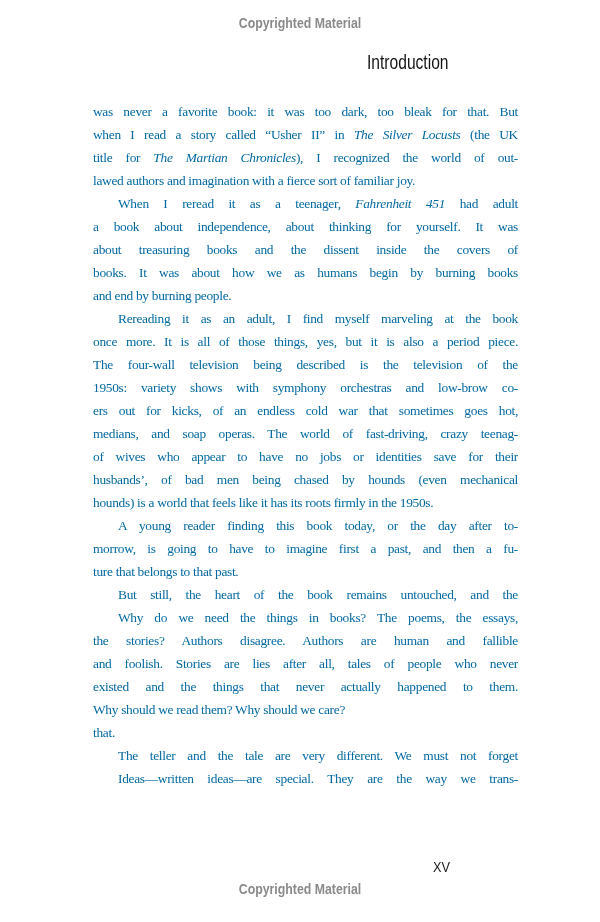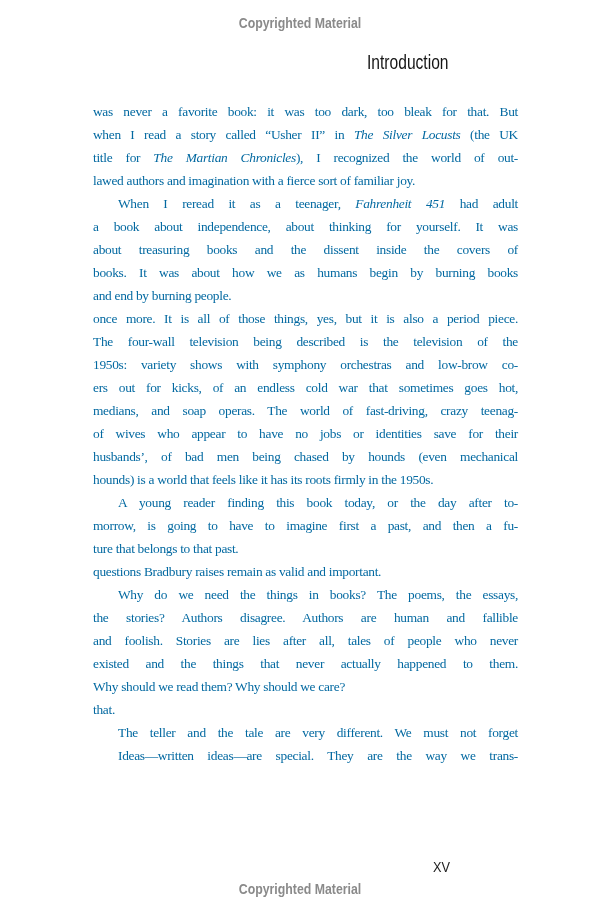--- a/index.html
+++ b/index.html
@@ -85,32 +85,33 @@
   <div class="body-block">
       <div class="line"><span>was never a favorite book: it was too dark, too bleak for that. But</span></div>
       <div class="line"><span>when I read a story called “Usher II” in </span><em>The Silver Locusts</em><span> (the UK</span></div>
       <div class="line"><span>title for </span><em>The Martian Chronicles</em><span>), I recognized the world of out-</span></div>
       <div class="line pend"><span>lawed authors and imagination with a fierce sort of familiar joy.</span></div>
       <div class="line indent"><span>When I reread it as a teenager, </span><em>Fahrenheit 451</em><span> had adult</span></div>
       <div class="line"><span>a book about independence, about thinking for yourself. It was</span></div>
       <div class="line"><span>about treasuring books and the dissent inside the covers of</span></div>
       <div class="line"><span>books. It was about how we as humans begin by burning books</span></div>
       <div class="line pend"><span>and end by burning people.</span></div>
+      <div class="line indent"><span>Rereading it as an adult, I find myself marveling at the book</span></div>
       <div class="line"><span>once more. It is all of those things, yes, but it is also a period piece.</span></div>
       <div class="line"><span>The four-wall television being described is the television of the</span></div>
       <div class="line"><span>1950s: variety shows with symphony orchestras and low-brow co-</span></div>
       <div class="line"><span>ers out for kicks, of an endless cold war that sometimes goes hot,</span></div>
       <div class="line"><span>medians, and soap operas. The world of fast-driving, crazy teenag-</span></div>
       <div class="line"><span>of wives who appear to have no jobs or identities save for their</span></div>
       <div class="line"><span>husbands’, of bad men being chased by hounds (even mechanical</span></div>
       <div class="line pend"><span>hounds) is a world that feels like it has its roots firmly in the 1950s.</span></div>
       <div class="line indent"><span>A young reader finding this book today, or the day after to-</span></div>
       <div class="line"><span>morrow, is going to have to imagine first a past, and then a fu-</span></div>
       <div class="line pend"><span>ture that belongs to that past.</span></div>
-      <div class="line pend"><span>questions Bradbury raises remain as valid and important.</span></div>
+      <div class="line indent"><span>But still, the heart of the book remains untouched, and the</span></div>
       <div class="line indent"><span>Why do we need the things in books? The poems, the essays,</span></div>
       <div class="line"><span>the stories? Authors disagree. Authors are human and fallible</span></div>
       <div class="line"><span>and foolish. Stories are lies after all, tales of people who never</span></div>
       <div class="line"><span>existed and the things that never actually happened to them.</span></div>
       <div class="line pend"><span>Why should we read them? Why should we care?</span></div>
       <div class="line pend"><span>that.</span></div>
       <div class="line indent"><span>The teller and the tale are very different. We must not forget</span></div>
       <div class="line indent"><span>Ideas—written ideas—are special. They are the way we trans-</span></div>
     </div>
 

